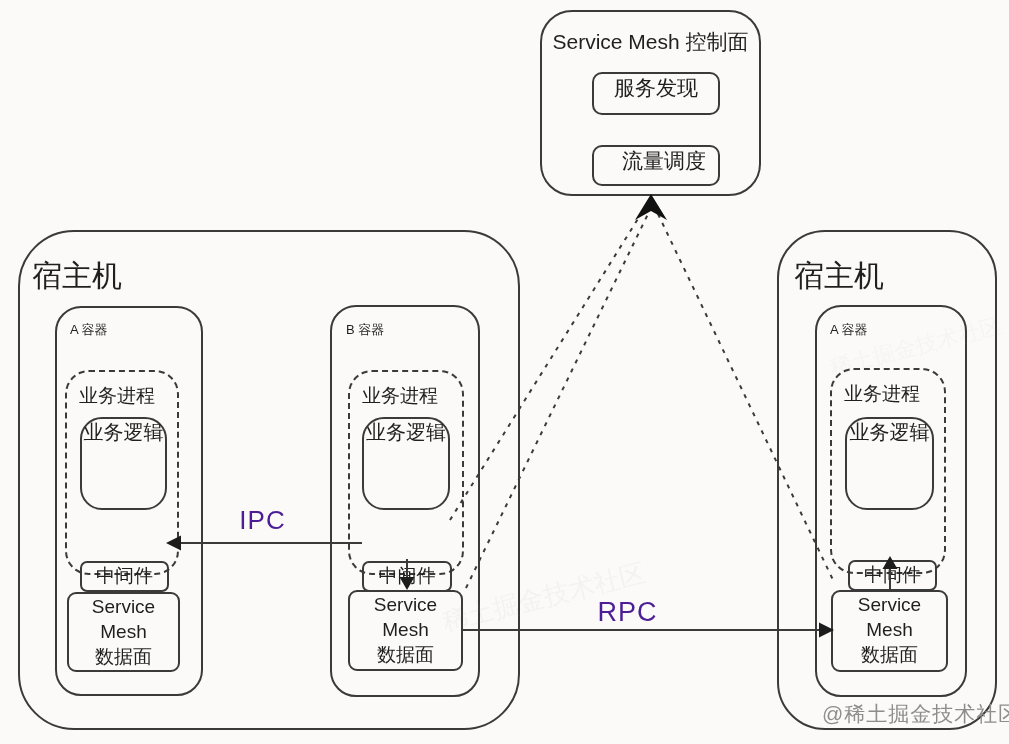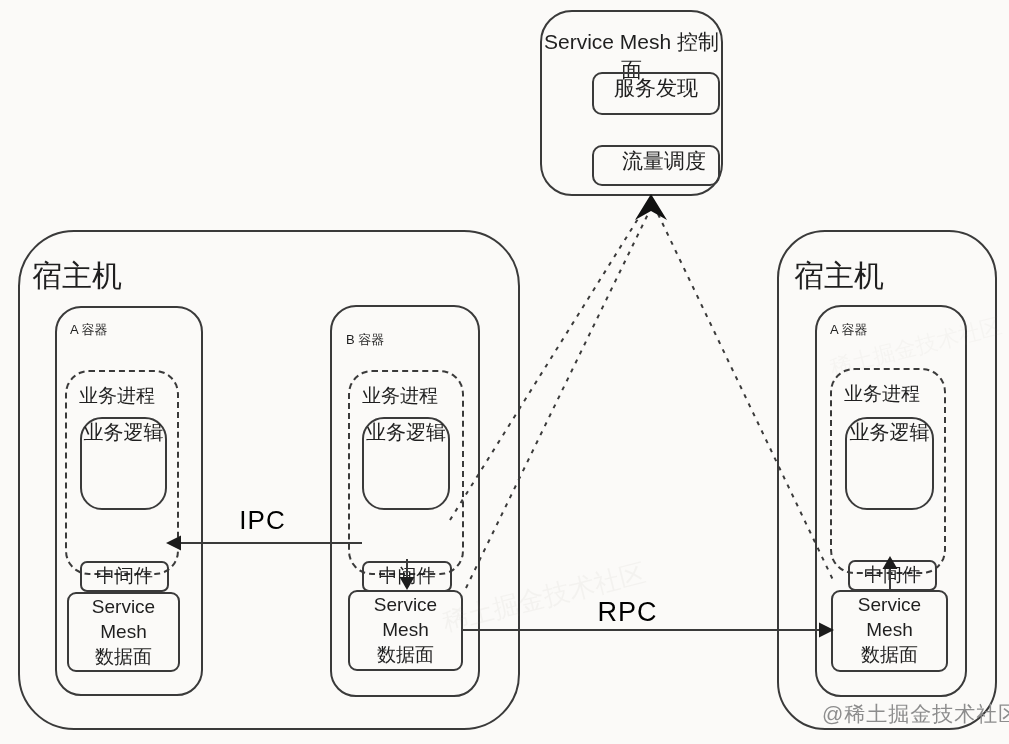--- a/index.html
+++ b/index.html
@@ -36,21 +36,21 @@
   #edges{
     position:absolute;left:0;top:0;
     pointer-events:none;
     z-index:5;
   }
   .edge-label{
     position:absolute;
     font-size:26px;
     letter-spacing:1px;
     text-align:center;
-    color:#000000;
+    color:#4c1d95;
     z-index:6;
   }
   .dp-line{line-height:1.32;font-size:19px;}
   .watermark-badge{
     position:absolute;
     left:822px;top:700px;
     font-size:21px;
     color:#8d8d8d;
     letter-spacing:1px;
     z-index:7;
@@ -108,21 +108,21 @@
     </g>
 
     <g>
       <line x1="450" y1="520" x2="641" y2="214" stroke="#3a3a3a" stroke-width="2" stroke-dasharray="4 6"></line>
       <line x1="466" y1="588" x2="648" y2="214" stroke="#3a3a3a" stroke-width="2" stroke-dasharray="4 6"></line>
       <line x1="658" y1="214" x2="834" y2="582" stroke="#3a3a3a" stroke-width="2" stroke-dasharray="4 6"></line>
       <path d="M651,194 L667,220 L651,211 L635,220 Z" fill="#111"></path>
     </g>
   </svg>
 
-  <div class="box" style="left:540px;top:10px;width:183px;height:186px;border-radius:32px;">
+  <div class="box" style="left:540px;top:10px;width:221px;height:186px;border-radius:32px;">
     <div class="cp-title">Service Mesh 控制面</div>
     <div class="cp-item center-flex" style="left:50px;top:60px;width:128px;height:43px;">
       <span>服务发现</span>
     </div>
     <div class="cp-item center-flex" style="left:50px;top:133px;width:128px;height:41px;padding-left:16px;">
       <span>流量调度</span>
     </div>
   </div>
 
   <div class="box" style="left:18px;top:230px;width:502px;height:500px;border-radius:56px;">
@@ -143,21 +143,21 @@
   </div>
   <div class="box dp-box center-flex" style="left:67px;top:592px;width:113px;height:80px;">
     <div>
       <div class="dp-line">Service</div>
       <div class="dp-line">Mesh</div>
       <div class="dp-line">数据面</div>
     </div>
   </div>
 
   <div class="box" style="left:330px;top:305px;width:150px;height:392px;border-radius:26px;">
-    <div class="corner-label container-name" style="left:14px;top:24px;">B 容器</div>
+    <div class="corner-label container-name" style="left:14px;top:14px;">B 容器</div>
   </div>
   <div class="dashedbox" style="left:348px;top:370px;width:116px;height:205px;border-radius:24px;">
     <div class="corner-label process-name" style="left:12px;top:11px;">业务进程</div>
   </div>
   <div class="box logic-box center-flex" style="left:362px;top:417px;width:88px;height:93px;">
     <span>业务逻辑</span>
   </div>
   <div class="box mw-box center-flex" style="left:362px;top:528px;width:90px;height:31px;">
     <span>中间件</span>
   </div>

